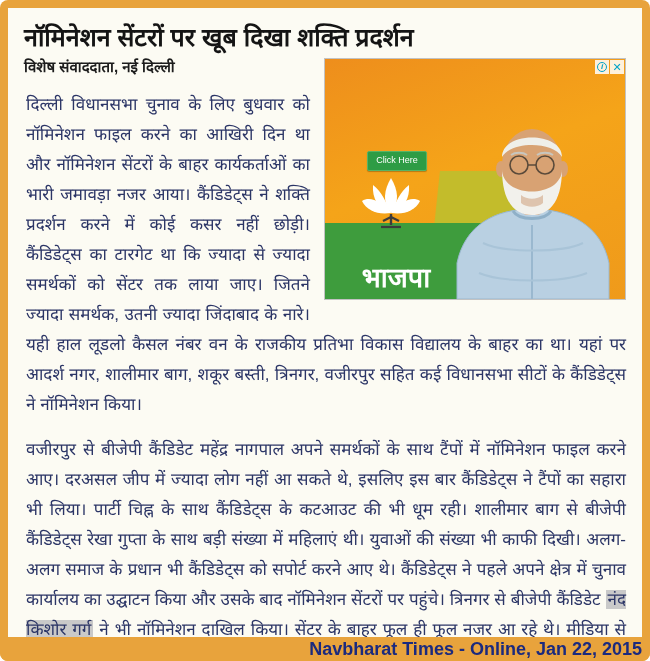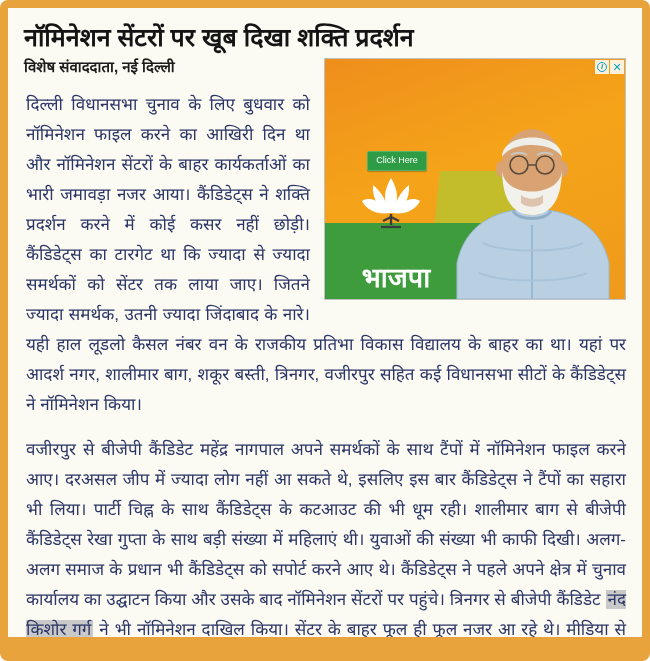--- a/index.html
+++ b/index.html
@@ -133,13 +133,16 @@
     </div>
 
     <p class="byline">विशेष संवाददाता, नई दिल्ली</p>
 
     <p class="body-text">दिल्ली विधानसभा चुनाव के लिए बुधवार को नॉमिनेशन फाइल करने का आखिरी दिन था और नॉमिनेशन सेंटरों के बाहर कार्यकर्ताओं का भारी जमावड़ा नजर आया। कैंडिडेट्स ने शक्ति प्रदर्शन करने में कोई कसर नहीं छोड़ी। कैंडिडेट्स का टारगेट था कि ज्यादा से ज्यादा समर्थकों को सेंटर तक लाया जाए। जितने ज्यादा समर्थक, उतनी ज्यादा जिंदाबाद के नारे। यही हाल लूडलो कैसल नंबर वन के राजकीय प्रतिभा विकास विद्यालय के बाहर का था। यहां पर आदर्श नगर, शालीमार बाग, शकूर बस्ती, त्रिनगर, वजीरपुर सहित कई विधानसभा सीटों के कैंडिडेट्स ने नॉमिनेशन किया।</p>
 
     <p class="body-text"><span>वजीरपुर से बीजेपी कैंडिडेट महेंद्र नागपाल अपने समर्थकों के साथ टैंपों में नॉमिनेशन फाइल करने आए। दरअसल जीप में ज्यादा लोग नहीं आ सकते थे, इसलिए इस बार कैंडिडेट्स ने टैंपों का सहारा भी लिया। पार्टी चिह्न के साथ कैंडिडेट्स के कटआउट की भी धूम रही। शालीमार बाग से बीजेपी कैंडिडेट्स रेखा गुप्ता के साथ बड़ी संख्या में महिलाएं थी। युवाओं की संख्या भी काफी दिखी। अलग- अलग समाज के प्रधान भी कैंडिडेट्स को सपोर्ट करने आए थे। कैंडिडेट्स ने पहले अपने क्षेत्र में चुनाव कार्यालय का उद्घाटन किया और उसके बाद नॉमिनेशन सेंटरों पर पहुंचे। त्रिनगर से बीजेपी कैंडिडेट </span><span class="hl-name">नंद किशोर गर्ग</span><span> ने भी नॉमिनेशन दाखिल किया। सेंटर के बाहर फूल ही फूल नजर आ रहे थे। मीडिया से बात करते हुए हर कैंडिडेट अपनी जीत के दावे करते नजर आए। वहीं, आरोपों के दौर भी चलते रहे। हालांकि कैंडिडेट्स के चेहरों पर टेंशन भी साफ दिख रही थी। इस बार का चुनाव काफी दिलचस्प होने वाले हैं और यह बात कैंडिडेट्स को भी पता है। यही कारण है कि इस बार चुनाव प्रचार काफी जोरदार रहेगा और इसकी झलक नॉमिनेशन के समय भी साफ दिखी। कैंडिडेट्स की पूरी कोशिश है कि ज्यादा से ज्यादा समर्थकों के साथ लोगों के बीच जाएं, ताकि वह यह संदेश दे सके कि उन्हें भरपूर समर्थन मिल रहा है।</span></p>
 
   </div>
 
+  <div class="footer">
+    <span class="footer-text">Navbharat Times - Online, Jan 22, 2015</span>
+  </div>
 </div>
 
 </body></html>

